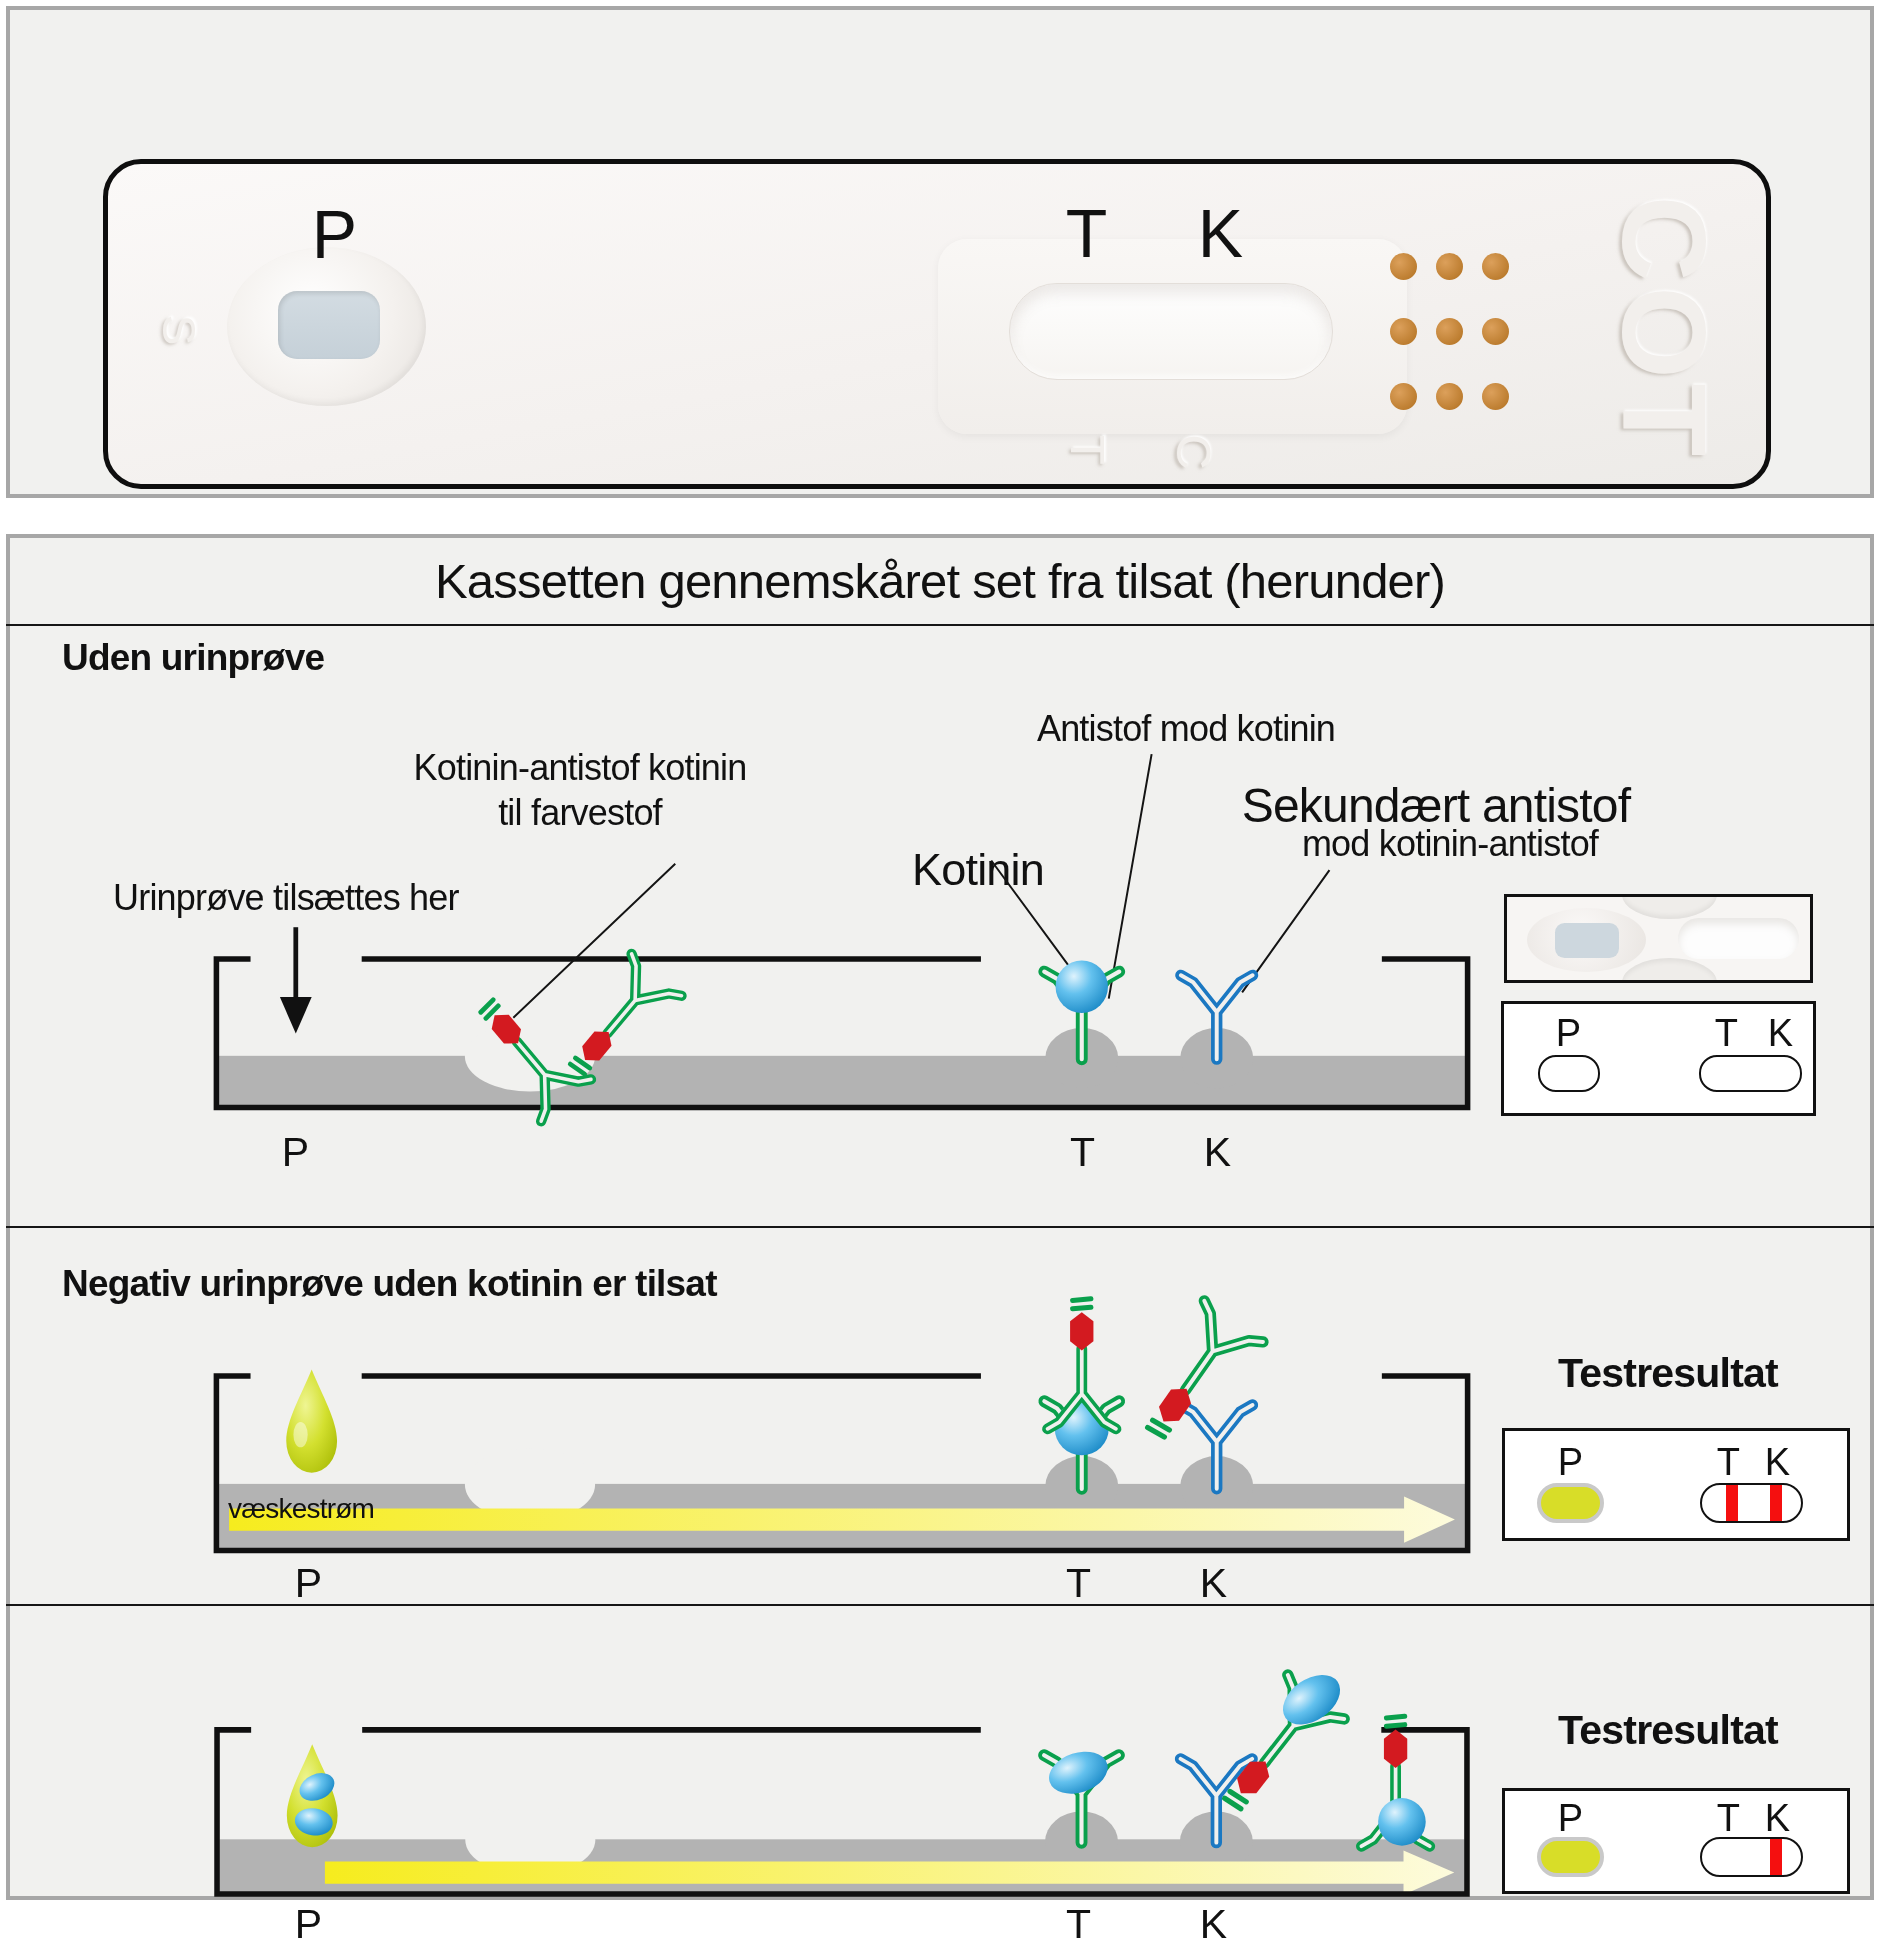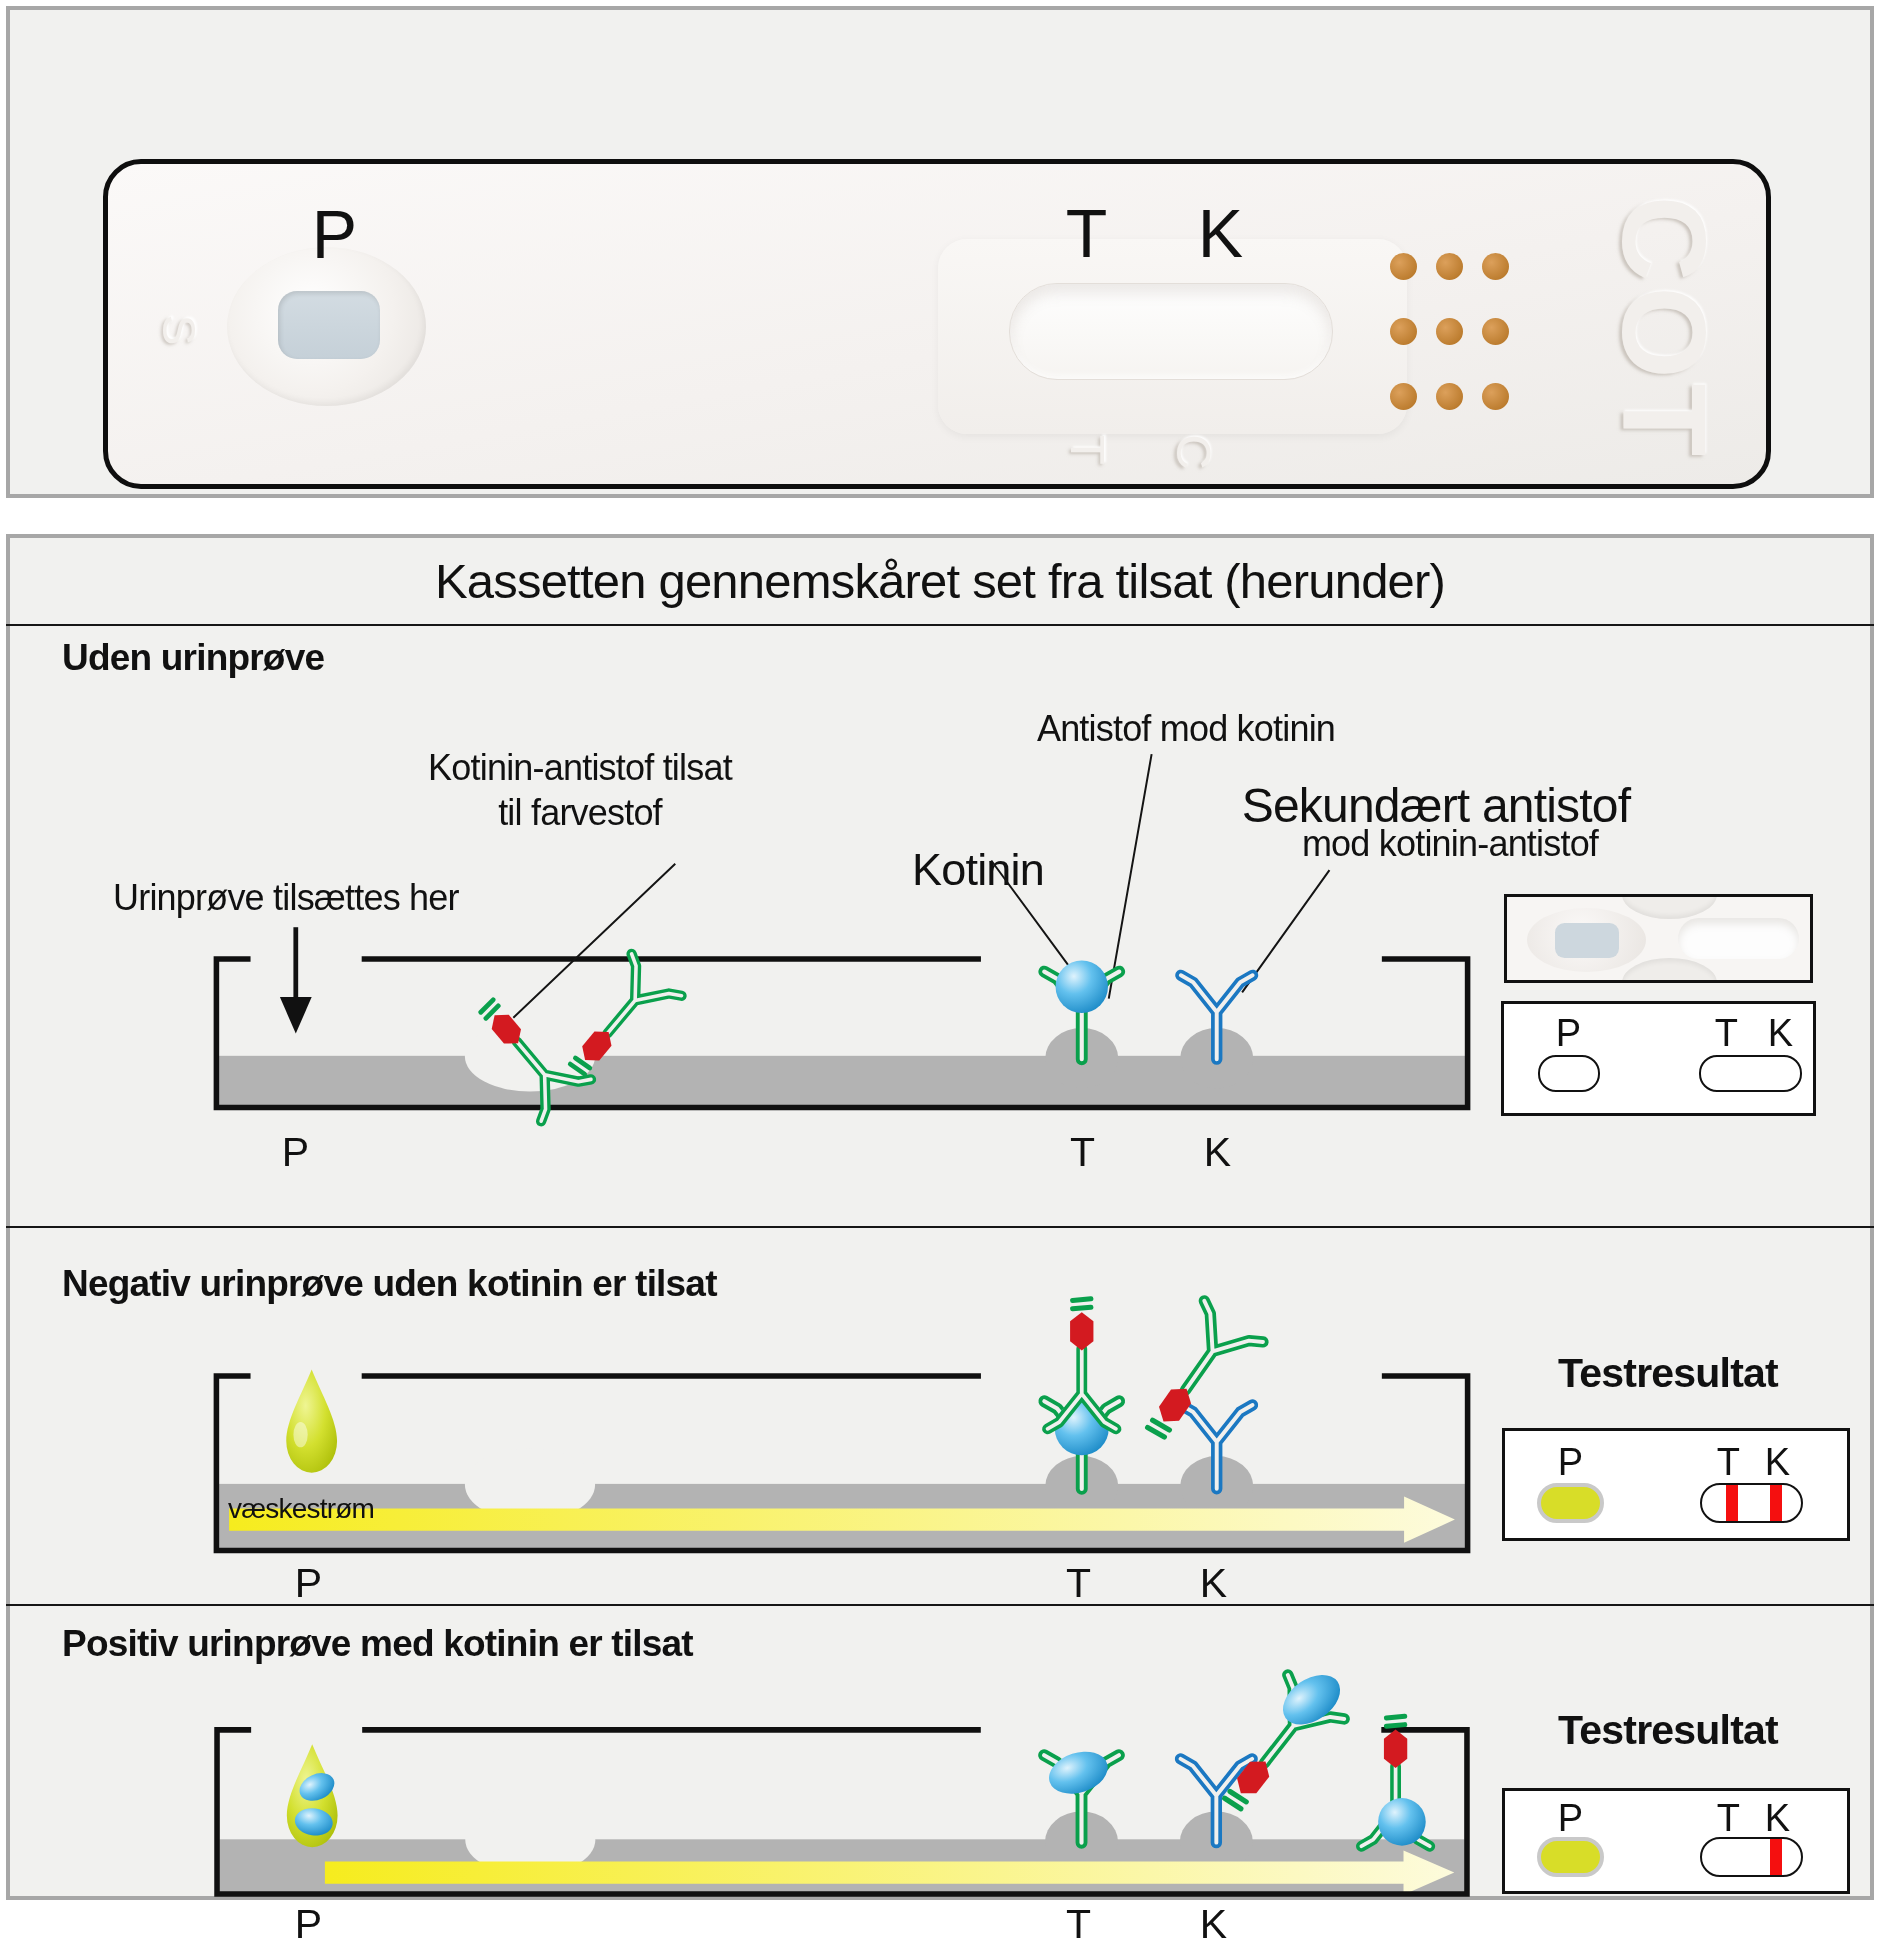--- a/index.html
+++ b/index.html
@@ -88,21 +88,21 @@
   <div class="t ctr" style="left:1086px;top:194px;font-size:68px;">T</div>
   <div class="t ctr" style="left:1220px;top:194px;font-size:68px;">K</div>
 
   <div class="panelbg" style="left:6.4px;top:534px;width:1868px;height:1366px;"></div>
   <div class="t ctr" style="left:940px;top:553px;font-size:49px;">Kassetten gennemskåret set fra tilsat (herunder)</div>
   <div class="hline" style="left:6.4px;top:624px;width:1868px;"></div>
   <div class="hline" style="left:6.4px;top:1226px;width:1868px;"></div>
   <div class="hline" style="left:6.4px;top:1604px;width:1868px;"></div>
 
   <div class="t b" style="left:62px;top:637px;font-size:37px;">Uden urinprøve</div>
-  <div class="t ctr" style="left:580px;top:747px;font-size:36px;">Kotinin-antistof tilsat</div>
+  <div class="t ctr" style="left:580px;top:747px;font-size:36px;">Kotinin-antistof kotinin</div>
   <div class="t ctr" style="left:580px;top:792px;font-size:36px;">til farvestof</div>
   <div class="t ctr" style="left:1186px;top:708px;font-size:36px;">Antistof mod kotinin</div>
   <div class="t ctr" style="left:978px;top:821px;font-size:45px;margin-top:23px;">Kotinin</div>
   <div class="t ctr" style="left:1436px;top:778px;font-size:48px;">Sekundært antistof</div>
   <div class="t ctr" style="left:1450px;top:823px;font-size:36px;">mod kotinin-antistof</div>
   <div class="t" style="left:113px;top:877px;font-size:36px;">Urinprøve tilsættes her</div>
   <div class="t ctr" style="left:530px;top:1066px;font-size:33px;">bevægelige (følger væsken)</div>
   <div class="t ctr" style="left:1004px;top:1066px;font-size:33px;">fastbundne</div>
   <div class="t ctr" style="left:295px;top:1129px;font-size:41px;">P</div>
   <div class="t ctr" style="left:1082px;top:1129px;font-size:41px;">T</div>
@@ -169,21 +169,20 @@
     <div class="t ctr" style="left:65px;top:9.5px;font-size:38px;">P</div>
     <div class="t ctr" style="left:223px;top:9.5px;font-size:38px;">T</div>
     <div class="t ctr" style="left:272px;top:9.5px;font-size:38px;">K</div>
     <div class="pill" style="left:32px;top:52px;width:67px;height:40px;border:4.8px solid #c9c9c9;border-radius:20px;background:#d8dd28;"></div>
     <div class="pill" style="left:195px;top:52px;width:103px;height:40px;border:2.4px solid #111;border-radius:20px;background:#fff;overflow:hidden;">
       <span class="redbar" style="left:24px;"></span>
       <span class="redbar" style="left:68px;"></span>
     </div>
   </div>
 
-  <div class="t b" style="left:62px;top:1623px;font-size:37px;">Positiv urinprøve med kotinin er tilsat</div>
 
   <svg class="layer" style="left:191px;top:1668px;" width="1302" height="230" viewBox="240 2100 1640 290">
     <rect x="275" y="2316" width="1570" height="69" fill="#b3b3b3"></rect>
     <ellipse cx="1362" cy="2319" rx="46" ry="38" fill="#b3b3b3"></ellipse>
     <ellipse cx="1532" cy="2319" rx="46" ry="38" fill="#b3b3b3"></ellipse>
     <ellipse cx="667" cy="2317" rx="82" ry="44" fill="#f1f1ef"></ellipse>
     <polygon points="408,2344 1768,2344 1768,2330 1832,2358 1768,2386 1768,2372 408,2372" fill="url(#gFlow)"></polygon>
     <path class="cont" d="M315 2178 H272 V2385 H1848 V2178 H1740"></path>
     <path class="cont" d="M455 2178 H1235"></path>
     <path d="M392 2196 C405 2228 424 2260 424 2286 A32 40 0 1 1 360 2286 C360 2260 379 2228 392 2196 Z" fill="url(#gDrop)"></path>

